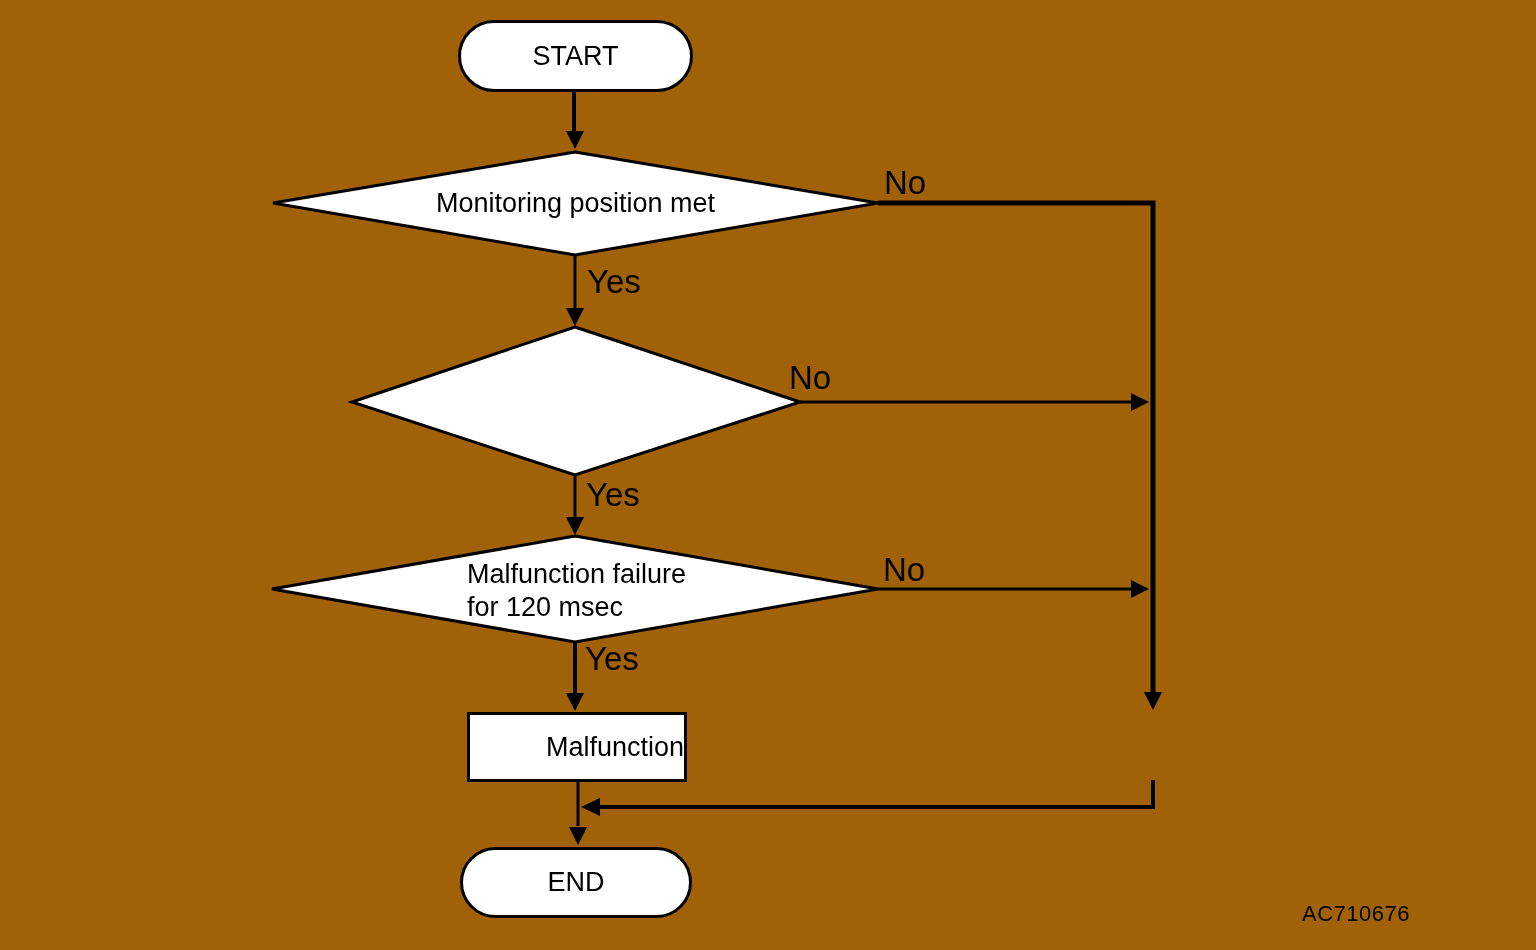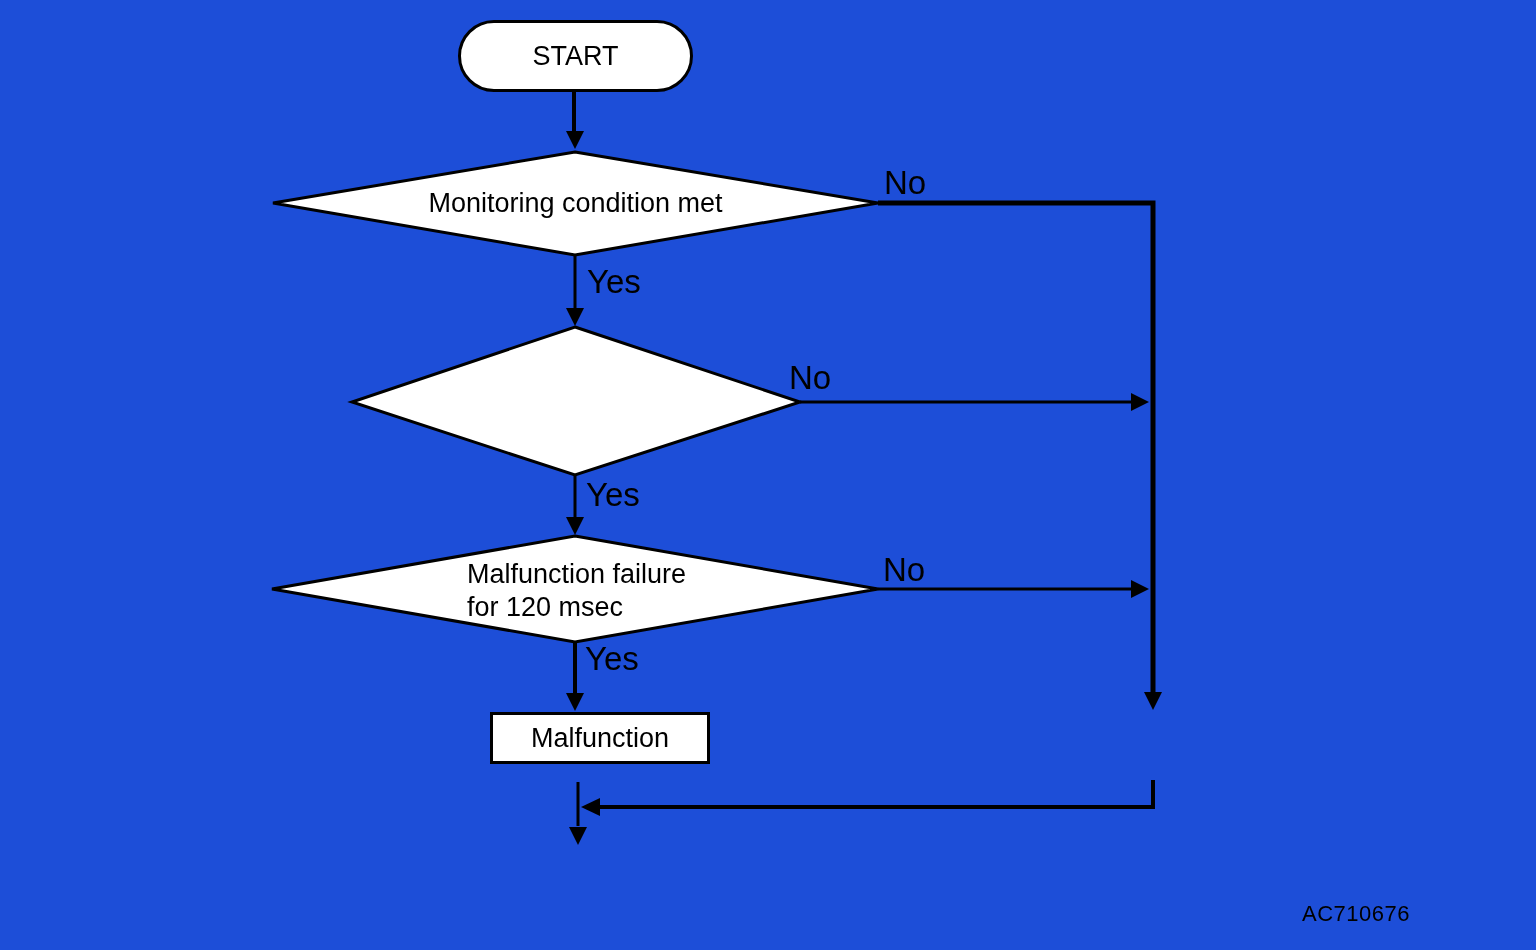--- a/index.html
+++ b/index.html
@@ -4,21 +4,21 @@
 <style>
   html, body {
     margin: 0;
     padding: 0;
     background: #ffffff;
   }
   .canvas {
     position: relative;
     width: 1536px;
     height: 950px;
-    background: #1d4ed8;
+    background: #a16207;
     font-family: "Liberation Sans", sans-serif;
     color: #000000;
     overflow: hidden;
   }
   .connector-layer {
     position: absolute;
     left: 0;
     top: 0;
     width: 1536px;
     height: 950px;
@@ -33,21 +33,21 @@
     box-sizing: border-box;
     font-size: 27px;
     line-height: 1;
     white-space: nowrap;
   }
   .terminator {
     border-radius: 37px;
   }
   .node-start { left: 458px; top: 20px;  width: 235px; height: 72px; }
   .node-end   { left: 460px; top: 847px; width: 232px; height: 71px; }
-  .node-malfunction { left: 490px; top: 712px; width: 220px; height: 52px; }
+  .node-malfunction { left: 467px; top: 712px; width: 220px; height: 70px; justify-content: flex-end; }
   .node-good        { left: 1040px; top: 713px; width: 220px; height: 67px; }
 
   .diamond-label {
     position: absolute;
     font-size: 27px;
     white-space: nowrap;
   }
   .diamond-label-1 {
     left: 303px; top: 188px; width: 545px;
     text-align: center; line-height: 30px;
@@ -121,23 +121,26 @@
 
   <div class="node terminator node-start">
     <span>START</span>
   </div>
 
   <div class="node node-malfunction">
     <span>Malfunction</span>
   </div>
 
 
+  <div class="node terminator node-end">
+    <span>END</span>
+  </div>
 
   <div class="diamond-label diamond-label-1">
-    <div>Monitoring condition met</div>
+    <div>Monitoring position met</div>
   </div>
 
   <div class="diamond-label diamond-label-2">
   </div>
 
   <div class="diamond-label diamond-label-3">
     <div>Malfunction failure</div>
     <div>for 120 msec</div>
   </div>
 

